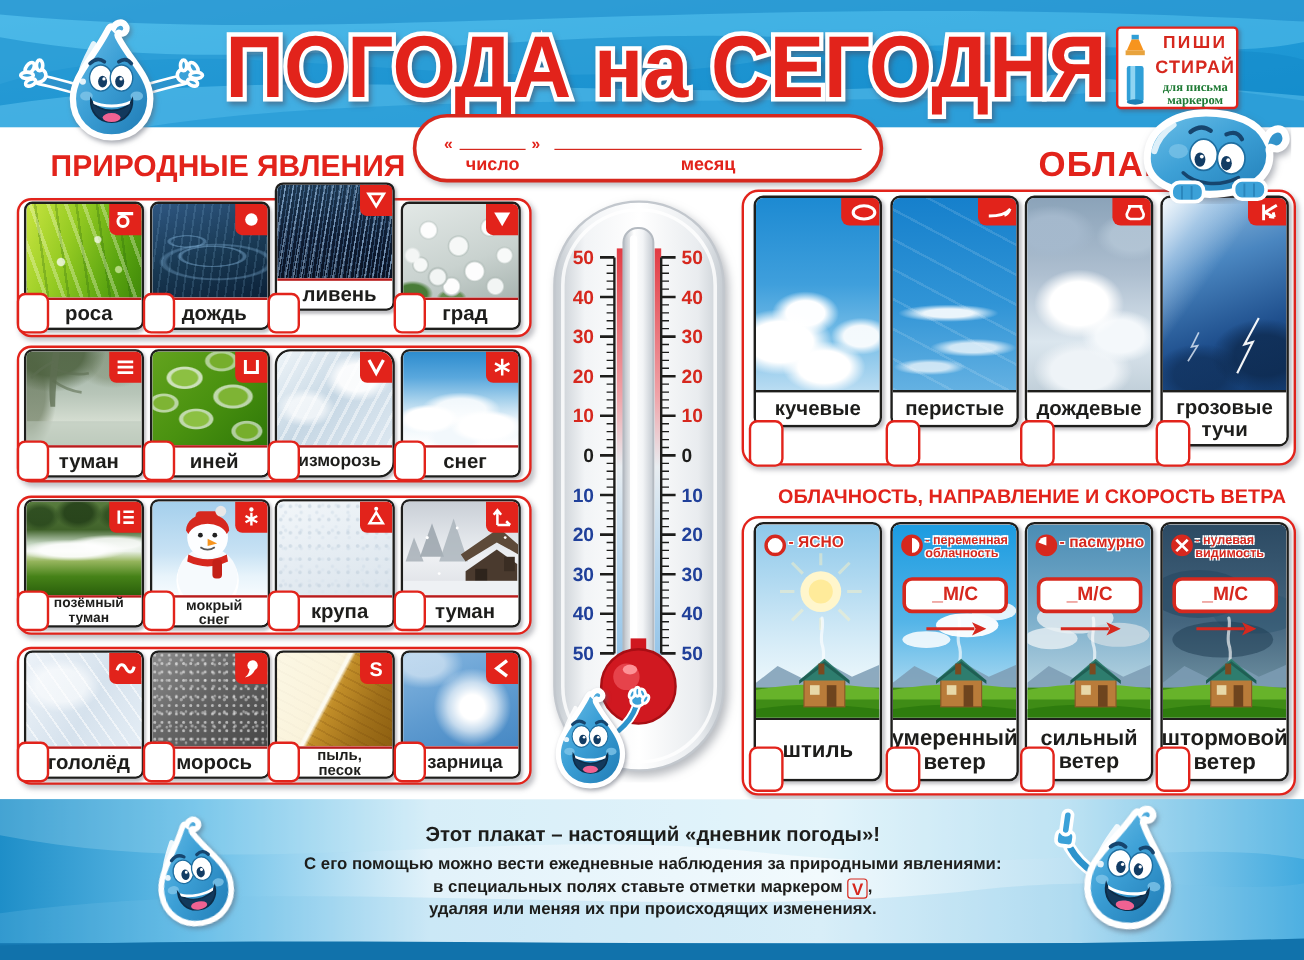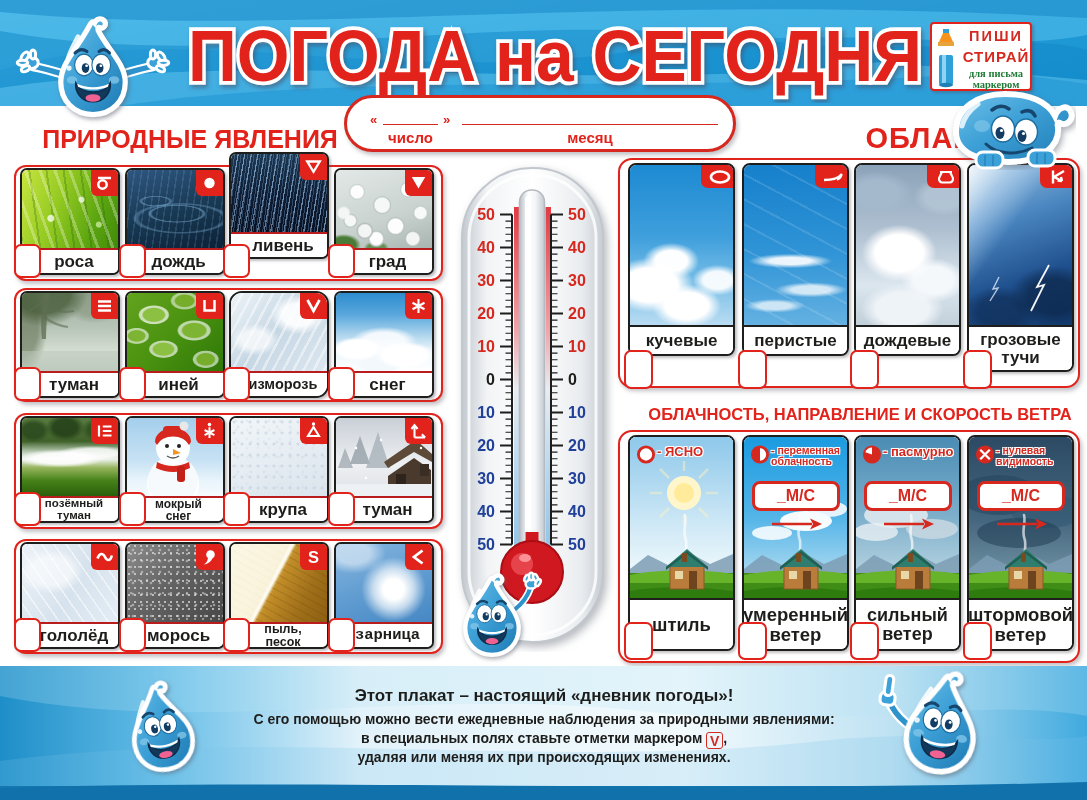--- a/index.html
+++ b/index.html
@@ -284,21 +284,21 @@
 <div class="lbl" style="height:25px;font-size:12.5px;">пыль,<br>песок</div>
 <div class="badge">
         <svg width="21" height="20" viewBox="0 0 21 20" xmlns="http://www.w3.org/2000/svg">
           <text x="10.5" y="16" text-anchor="middle" font-size="16.5" font-weight="bold" fill="#fff" font-family="Liberation Sans,sans-serif">S</text>
         </svg>
       </div>
 </div>
 
 <div class="chk" style="left:223px;top:618px;"></div>
 
-<div class="card" style="left:333.5px;top:542px;font-family:Liberation Mono, monospace;">
+<div class="card" style="left:333.5px;top:542px;">
 <div class="ph" style="height:78px;background:radial-gradient(circle 34px at 60% 58%, #ffffff 0 30%, rgba(255,255,255,.65) 60%, rgba(0,0,0,0) 95%),radial-gradient(ellipse 42px 26px at 18% 12%, rgba(255,255,255,.5) 0 40%, rgba(0,0,0,0) 78%),linear-gradient(160deg,#85b6e0 0%,#5f9bd0 55%,#4688c4 100%);"></div>
 <div class="lbl" style="height:25px;font-size:15.5px;">зарница</div>
 <div class="badge">
         <svg width="21" height="20" viewBox="0 0 21 20" xmlns="http://www.w3.org/2000/svg">
           <path d="M14.5,3.5 L6,10 L14.5,16.5" stroke="#fff" stroke-width="2.8" fill="none"></path>
         </svg>
       </div>
 </div>
 
 <div class="chk" style="left:327.5px;top:618px;"></div>

